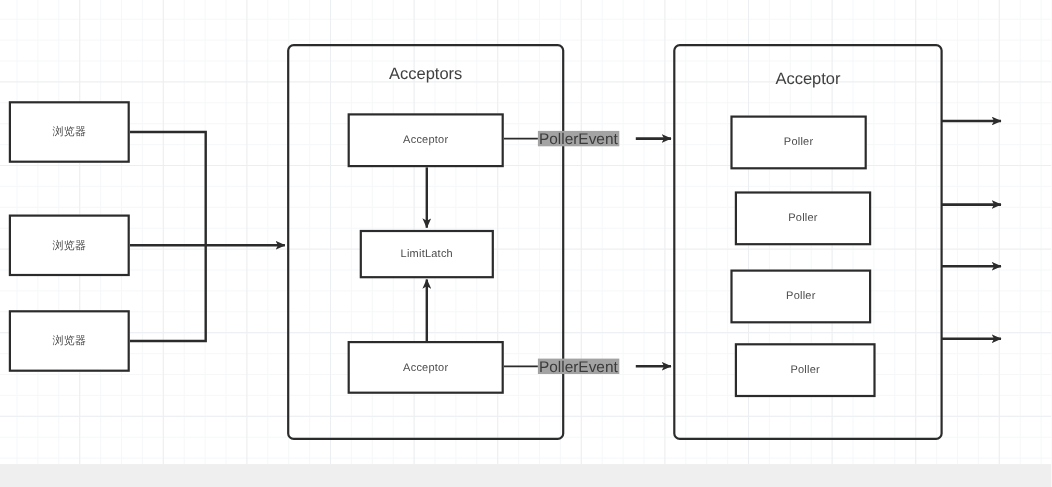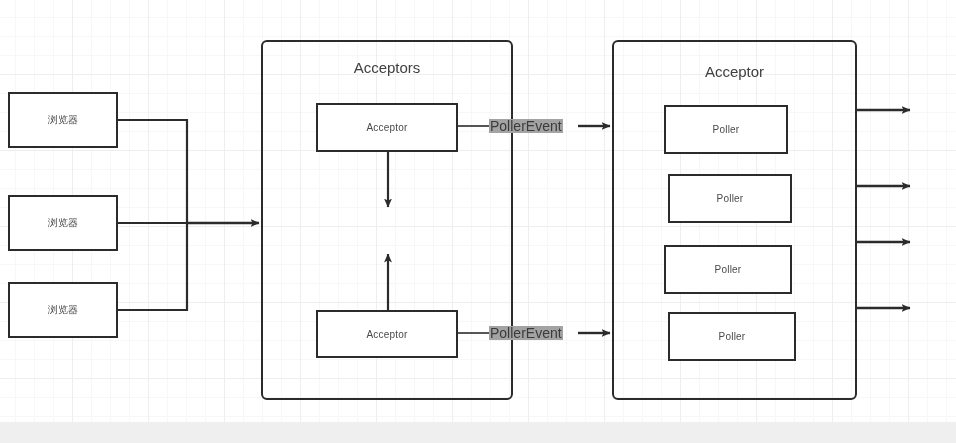--- a/index.html
+++ b/index.html
@@ -138,20 +138,23 @@
   </div>
 
   <div class="group" style="left:261px; top:40px; width:252px; height:360px;"></div>
   <div class="group-title" style="left:261px; top:59px; width:252px;">
     <span>Acceptors</span>
   </div>
 
   <div class="node" style="left:316px; top:103px; width:142px; height:49px;">
     <span>Acceptor</span>
   </div>
+  <div class="node" style="left:327px; top:209px; width:122px; height:44px;">
+    <span>LimitLatch</span>
+  </div>
   <div class="node" style="left:316px; top:310px; width:142px; height:48px;">
     <span>Acceptor</span>
   </div>
 
   <div class="group" style="left:612px; top:40px; width:245px; height:360px;"></div>
   <div class="group-title" style="left:612px; top:63px; width:245px;">
     <span>Acceptor</span>
   </div>
 
   <div class="node" style="left:664px; top:105px; width:124px; height:49px;">

